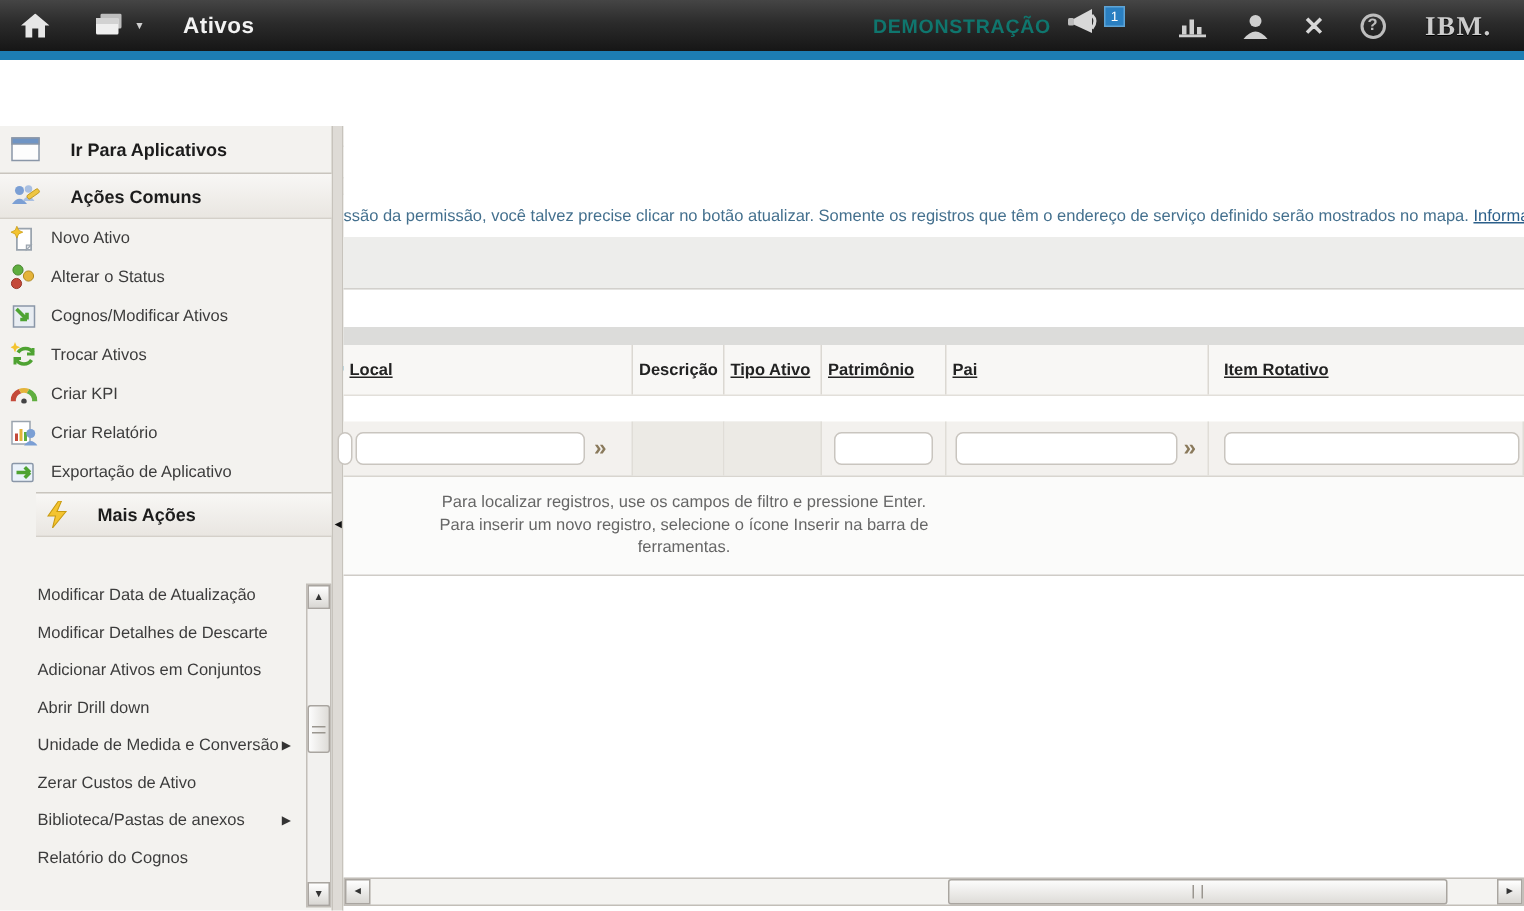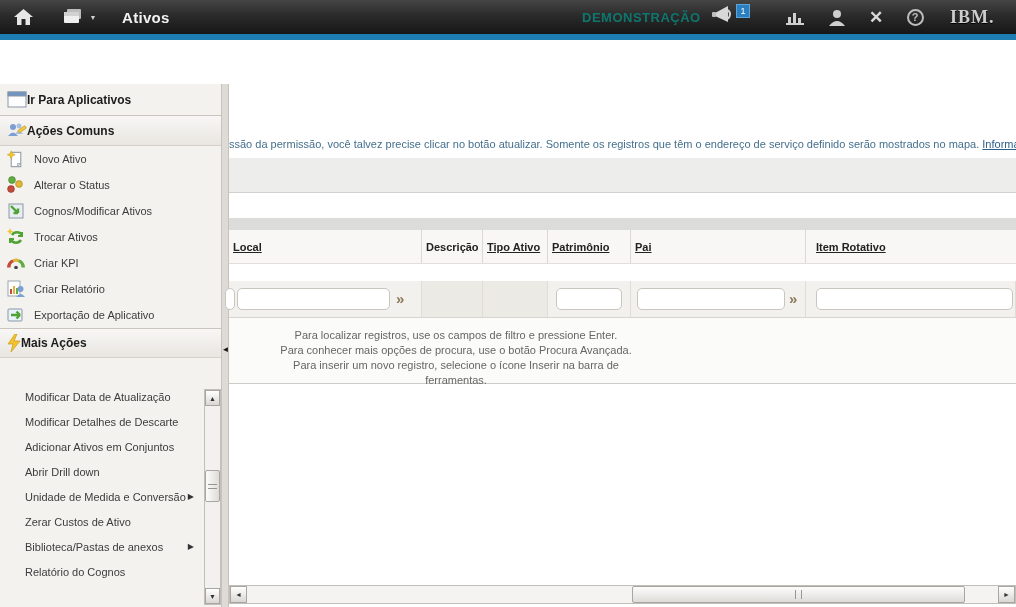--- a/index.html
+++ b/index.html
@@ -43,25 +43,25 @@
     font-size:12px; padding:0 4px; }
   .tbicon { width:26px; height:26px; display:flex; align-items:center; justify-content:center; cursor:pointer; }
   .tbicon.dim { opacity:.5; cursor:default; }
   #mag-caret { width:14px; font-size:7px; color:#444; border-left:1px dotted #b0aca6; height:16px;
     display:flex; align-items:center; justify-content:center; margin-right:10px; cursor:pointer;}
   .tbsep { width:1px; height:26px; background:#9d9a94; margin:0 8px; }
 
   
   #sidebar { position:absolute; left:0; top:84px; width:222px; height:523px;
     background:#f3f2ef; border-right:1px solid #c7c3bc; }
-  .side-row { display:flex; align-items:center; gap:0; padding-left:7px; }
+  .side-row { display:flex; align-items:center; gap:20px; padding-left:7px; }
   #goto-row { height:32px; border-bottom:1px solid #c9c5be; font-weight:bold; font-size:12px; color:#1c1c1c; cursor:pointer; }
   .section-hdr { height:30px; background:linear-gradient(#f8f7f5,#e9e6e1); border-bottom:1px solid #d4d0c9;
     font-weight:bold; font-size:12px; color:#1c1c1c; }
-  #more-hdr { border-top:1px solid #c9c5be; }
+  #more-hdr { border-top:1px solid #c9c5be;margin-left:24px; }
   .menu-item { height:26px; display:flex; align-items:center; gap:9px; padding-left:7px;
     font-size:11px; color:#3c3c3c; cursor:pointer; white-space:nowrap; }
   #more-list { position:absolute; left:0; top:300px; width:204px; }
   #more-list .menu-item { height:25px; padding-left:25px; position:relative; }
   .submenu-arrow { position:absolute; right:10px; font-size:8px; color:#333; }
 
   
   #side-scroll { position:absolute; left:204px; top:305px; width:17px; height:216px;
     background:#f2f1ef; border:1px solid #c2beb8; }
   .sb-btn { position:absolute; left:0; width:15px; height:16px;
@@ -422,21 +422,20 @@
     </div>
     <div class="fc c5">
       <input class="filter-input" style="left: 10px; width: 197px;" type="text">
     </div>
   </div>
   <div id="sliver-input"></div>
 
   <div id="instr-area">
     <div id="instr-text">
       <div>Para localizar registros, use os campos de filtro e pressione Enter.</div>
-      <div>Para conhecer mais opções de procura, use o botão Procura Avançada.</div>
       <div>Para inserir um novo registro, selecione o ícone Inserir na barra de ferramentas.</div>
     </div>
   </div>
 
   <div id="hscroll">
     <div id="hs-left" class="hs-btn">◄</div>
     <div id="hs-thumb">
         <div class="grip-v"></div>
       </div>
     <div id="hs-right" class="hs-btn">►</div>

